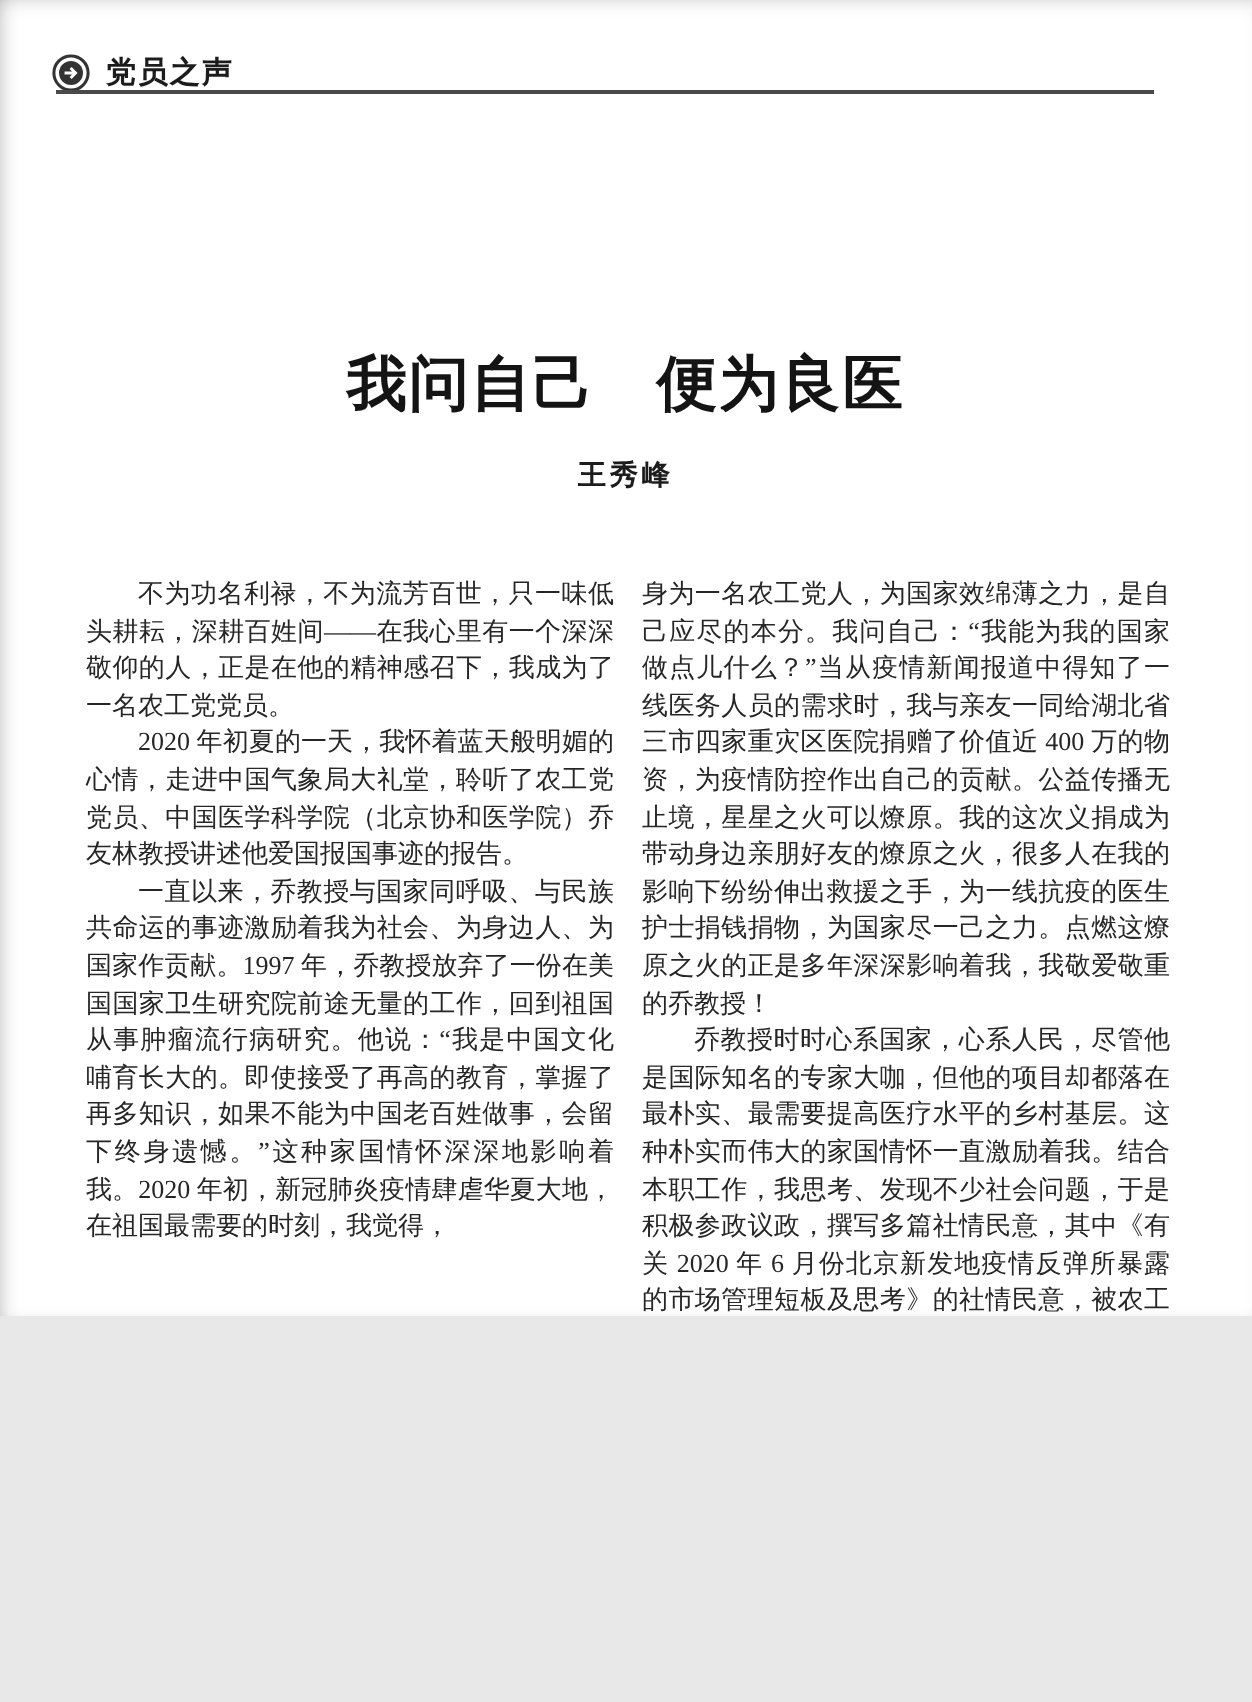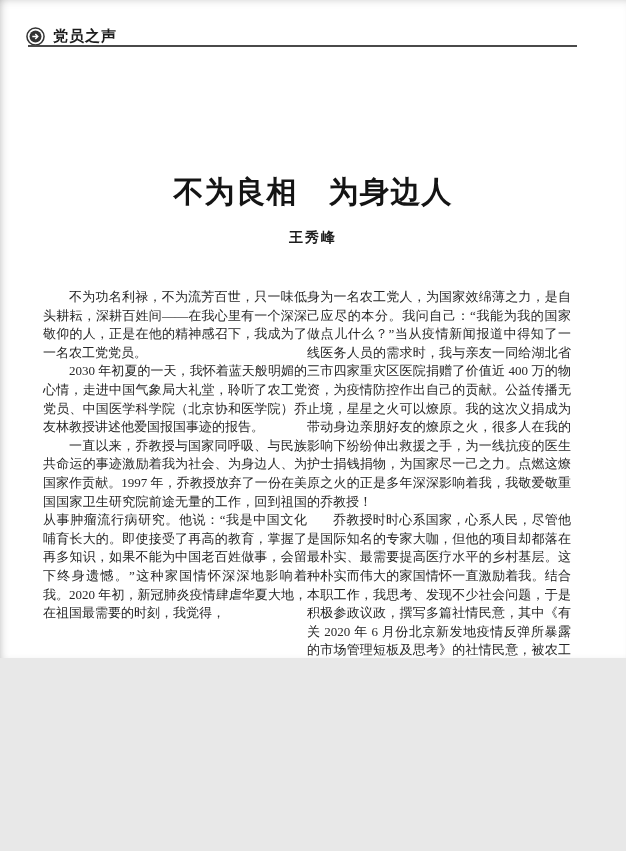--- a/index.html
+++ b/index.html
@@ -37,21 +37,21 @@
   }
   .article-author {
     position: absolute; left: 0; top: 229px; width: 626px;
     text-align: center;
     font-family: "Liberation Sans", "DejaVu Sans", sans-serif;
     font-weight: bold; font-size: 14px; color: #1c1c1c; letter-spacing: 2px;
   }
   
   .body-columns {
     position: absolute; left: 43px; top: 288px; width: 542px;
-    display: flex; 
+    display: flex; gap: 14px;
   }
   .column { width: 264px; }
   .column p {
     font-size: 13px; line-height: 18.6px;
     text-align: justify; text-align-last: left;
     color: #262626;
   }
   .column p.indent { text-indent: 2em; }
   .author-note {
     font-size: 12.5px; line-height: 18.6px;
@@ -100,27 +100,27 @@
   <div class="header-icon">
     <svg width="19" height="19" viewBox="0 0 20 20">
       <circle cx="10" cy="10" r="9" fill="none" stroke="#333333" stroke-width="1.6"></circle>
       <circle cx="10" cy="10" r="6.3" fill="#333333"></circle>
       <path d="M6.6 10 L12.2 10 M9.8 7.4 L12.4 10 L9.8 12.6" stroke="#ffffff" stroke-width="1.5" fill="none"></path>
     </svg>
   </div>
   <div class="header-label">党员之声</div>
   <div class="header-rule"></div>
 
-  <div class="article-title">不为良相　为身边人</div>
+  <div class="article-title">我问自己　便为良医</div>
   <div class="article-author">王秀峰</div>
 
   <div class="body-columns">
     <div class="column">
       <p class="indent">不为功名利禄，不为流芳百世，只一味低头耕耘，深耕百姓间——在我心里有一个深深敬仰的人，正是在他的精神感召下，我成为了一名农工党党员。</p>
-      <p class="indent">2030 年初夏的一天，我怀着蓝天般明媚的心情，走进中国气象局大礼堂，聆听了农工党党员、中国医学科学院（北京协和医学院）乔友林教授讲述他爱国报国事迹的报告。</p>
+      <p class="indent">2020 年初夏的一天，我怀着蓝天般明媚的心情，走进中国气象局大礼堂，聆听了农工党党员、中国医学科学院（北京协和医学院）乔友林教授讲述他爱国报国事迹的报告。</p>
       <p class="indent">一直以来，乔教授与国家同呼吸、与民族共命运的事迹激励着我为社会、为身边人、为国家作贡献。1997 年，乔教授放弃了一份在美国国家卫生研究院前途无量的工作，回到祖国从事肿瘤流行病研究。他说：“我是中国文化哺育长大的。即使接受了再高的教育，掌握了再多知识，如果不能为中国老百姓做事，会留下终身遗憾。”这种家国情怀深深地影响着我。2020 年初，新冠肺炎疫情肆虐华夏大地，在祖国最需要的时刻，我觉得，</p>
     </div>
     <div class="column">
       <p>身为一名农工党人，为国家效绵薄之力，是自己应尽的本分。我问自己：“我能为我的国家做点儿什么？”当从疫情新闻报道中得知了一线医务人员的需求时，我与亲友一同给湖北省三市四家重灾区医院捐赠了价值近 400 万的物资，为疫情防控作出自己的贡献。公益传播无止境，星星之火可以燎原。我的这次义捐成为带动身边亲朋好友的燎原之火，很多人在我的影响下纷纷伸出救援之手，为一线抗疫的医生护士捐钱捐物，为国家尽一己之力。点燃这燎原之火的正是多年深深影响着我，我敬爱敬重的乔教授！</p>
       <p class="indent">乔教授时时心系国家，心系人民，尽管他是国际知名的专家大咖，但他的项目却都落在最朴实、最需要提高医疗水平的乡村基层。这种朴实而伟大的家国情怀一直激励着我。结合本职工作，我思考、发现不少社会问题，于是积极参政议政，撰写多篇社情民意，其中《有关 2020 年 6 月份北京新发地疫情反弹所暴露的市场管理短板及思考》的社情民意，被农工党中央采纳。</p>
       <p class="editor-line">责任编辑　陈晔</p>
     </div>
   </div>
 
   <div class="footer-pagenum">34</div>

